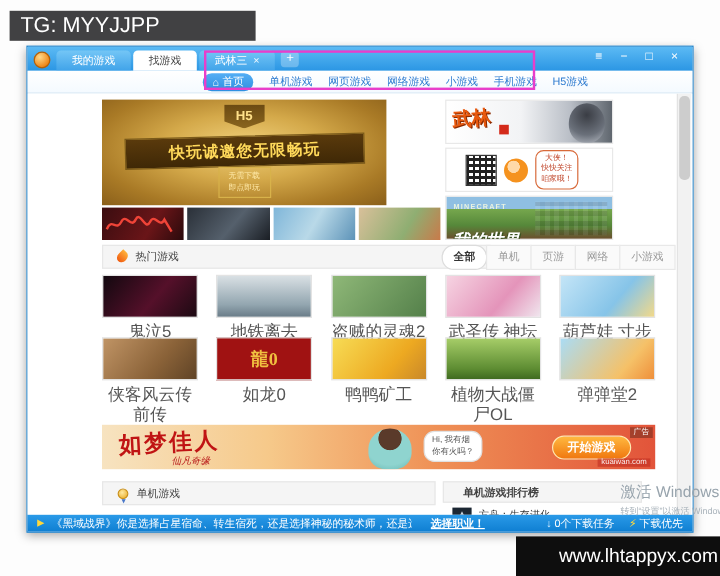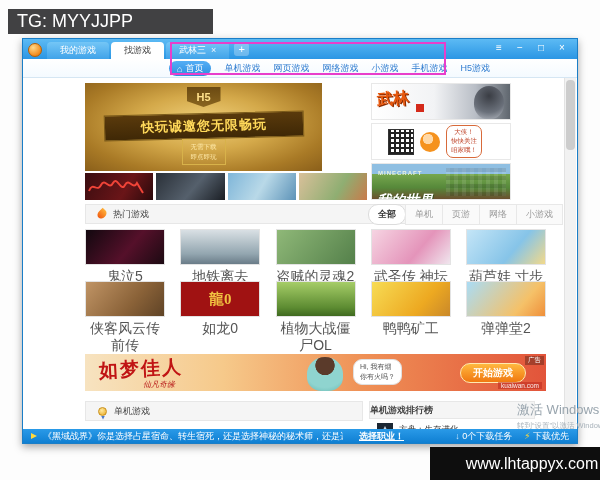--- a/index.html
+++ b/index.html
@@ -151,21 +151,21 @@
             padding:2px 12px; }
   .ad-tag { position:absolute; right:2px; top:2px; background:rgba(0,0,0,.28); color:#fff; font-size:6.5px;
             padding:0 3px; }
   .ad-wm { position:absolute; right:4px; bottom:2px; background:rgba(190,40,30,.55); color:rgba(255,255,255,.9);
            font-size:6.5px; padding:0 3px; }
 
   
   .standalone-header { left:62px; top:323px; width:278px; }
   .rank-panel { position:absolute; left:346px; top:323px; width:166px; }
   .rank-header { height:18px; background:#f5f5f5; border:1px solid #e7e7e7; font-size:9px; color:#444;
-                 display:flex; align-items:center; padding-left:0; font-weight:bold; }
+                 display:flex; align-items:center; padding-left:16px; font-weight:bold; }
   .rank-item { display:flex; align-items:center; gap:6px; margin-top:4px; padding-left:8px; }
   .rank-thumb { width:16px; height:14px; background:#1c2733; position:relative; }
   .rank-thumb::after { content:""; position:absolute; left:4px; top:3px; width:0; height:0;
                        border-left:4px solid transparent; border-right:4px solid transparent;
                        border-bottom:8px solid #cfd8e0; }
   .rank-name { font-size:8.5px; color:#333; }
 
   
   .statusbar { position:absolute; left:0; right:0; bottom:0; height:14px;
                background:linear-gradient(#2a9ae8,#0f7fd2); display:flex; align-items:center;
@@ -304,26 +304,26 @@
           <div class="thumb g-xiake"></div>
           <div class="cap">侠客风云传前传</div>
         </div>
         <div class="card">
           <div class="thumb g-yakuza">
             <span>龍0</span>
           </div>
           <div class="cap">如龙0</div>
         </div>
         <div class="card">
+          <div class="thumb g-duck"></div>
+          <div class="cap">鸭鸭矿工</div>
+        </div>
+        <div class="card">
           <div class="thumb g-pvz"></div>
           <div class="cap">植物大战僵尸OL</div>
-        </div>
-        <div class="card">
-          <div class="thumb g-duck"></div>
-          <div class="cap">鸭鸭矿工</div>
         </div>
         <div class="card">
           <div class="thumb g-ddt"></div>
           <div class="cap">弹弹堂2</div>
         </div>
       </div>
 
       <div class="ad-banner">
         <span class="ad-title">如梦佳人</span>
         <span class="ad-sub">仙凡奇缘</span>

